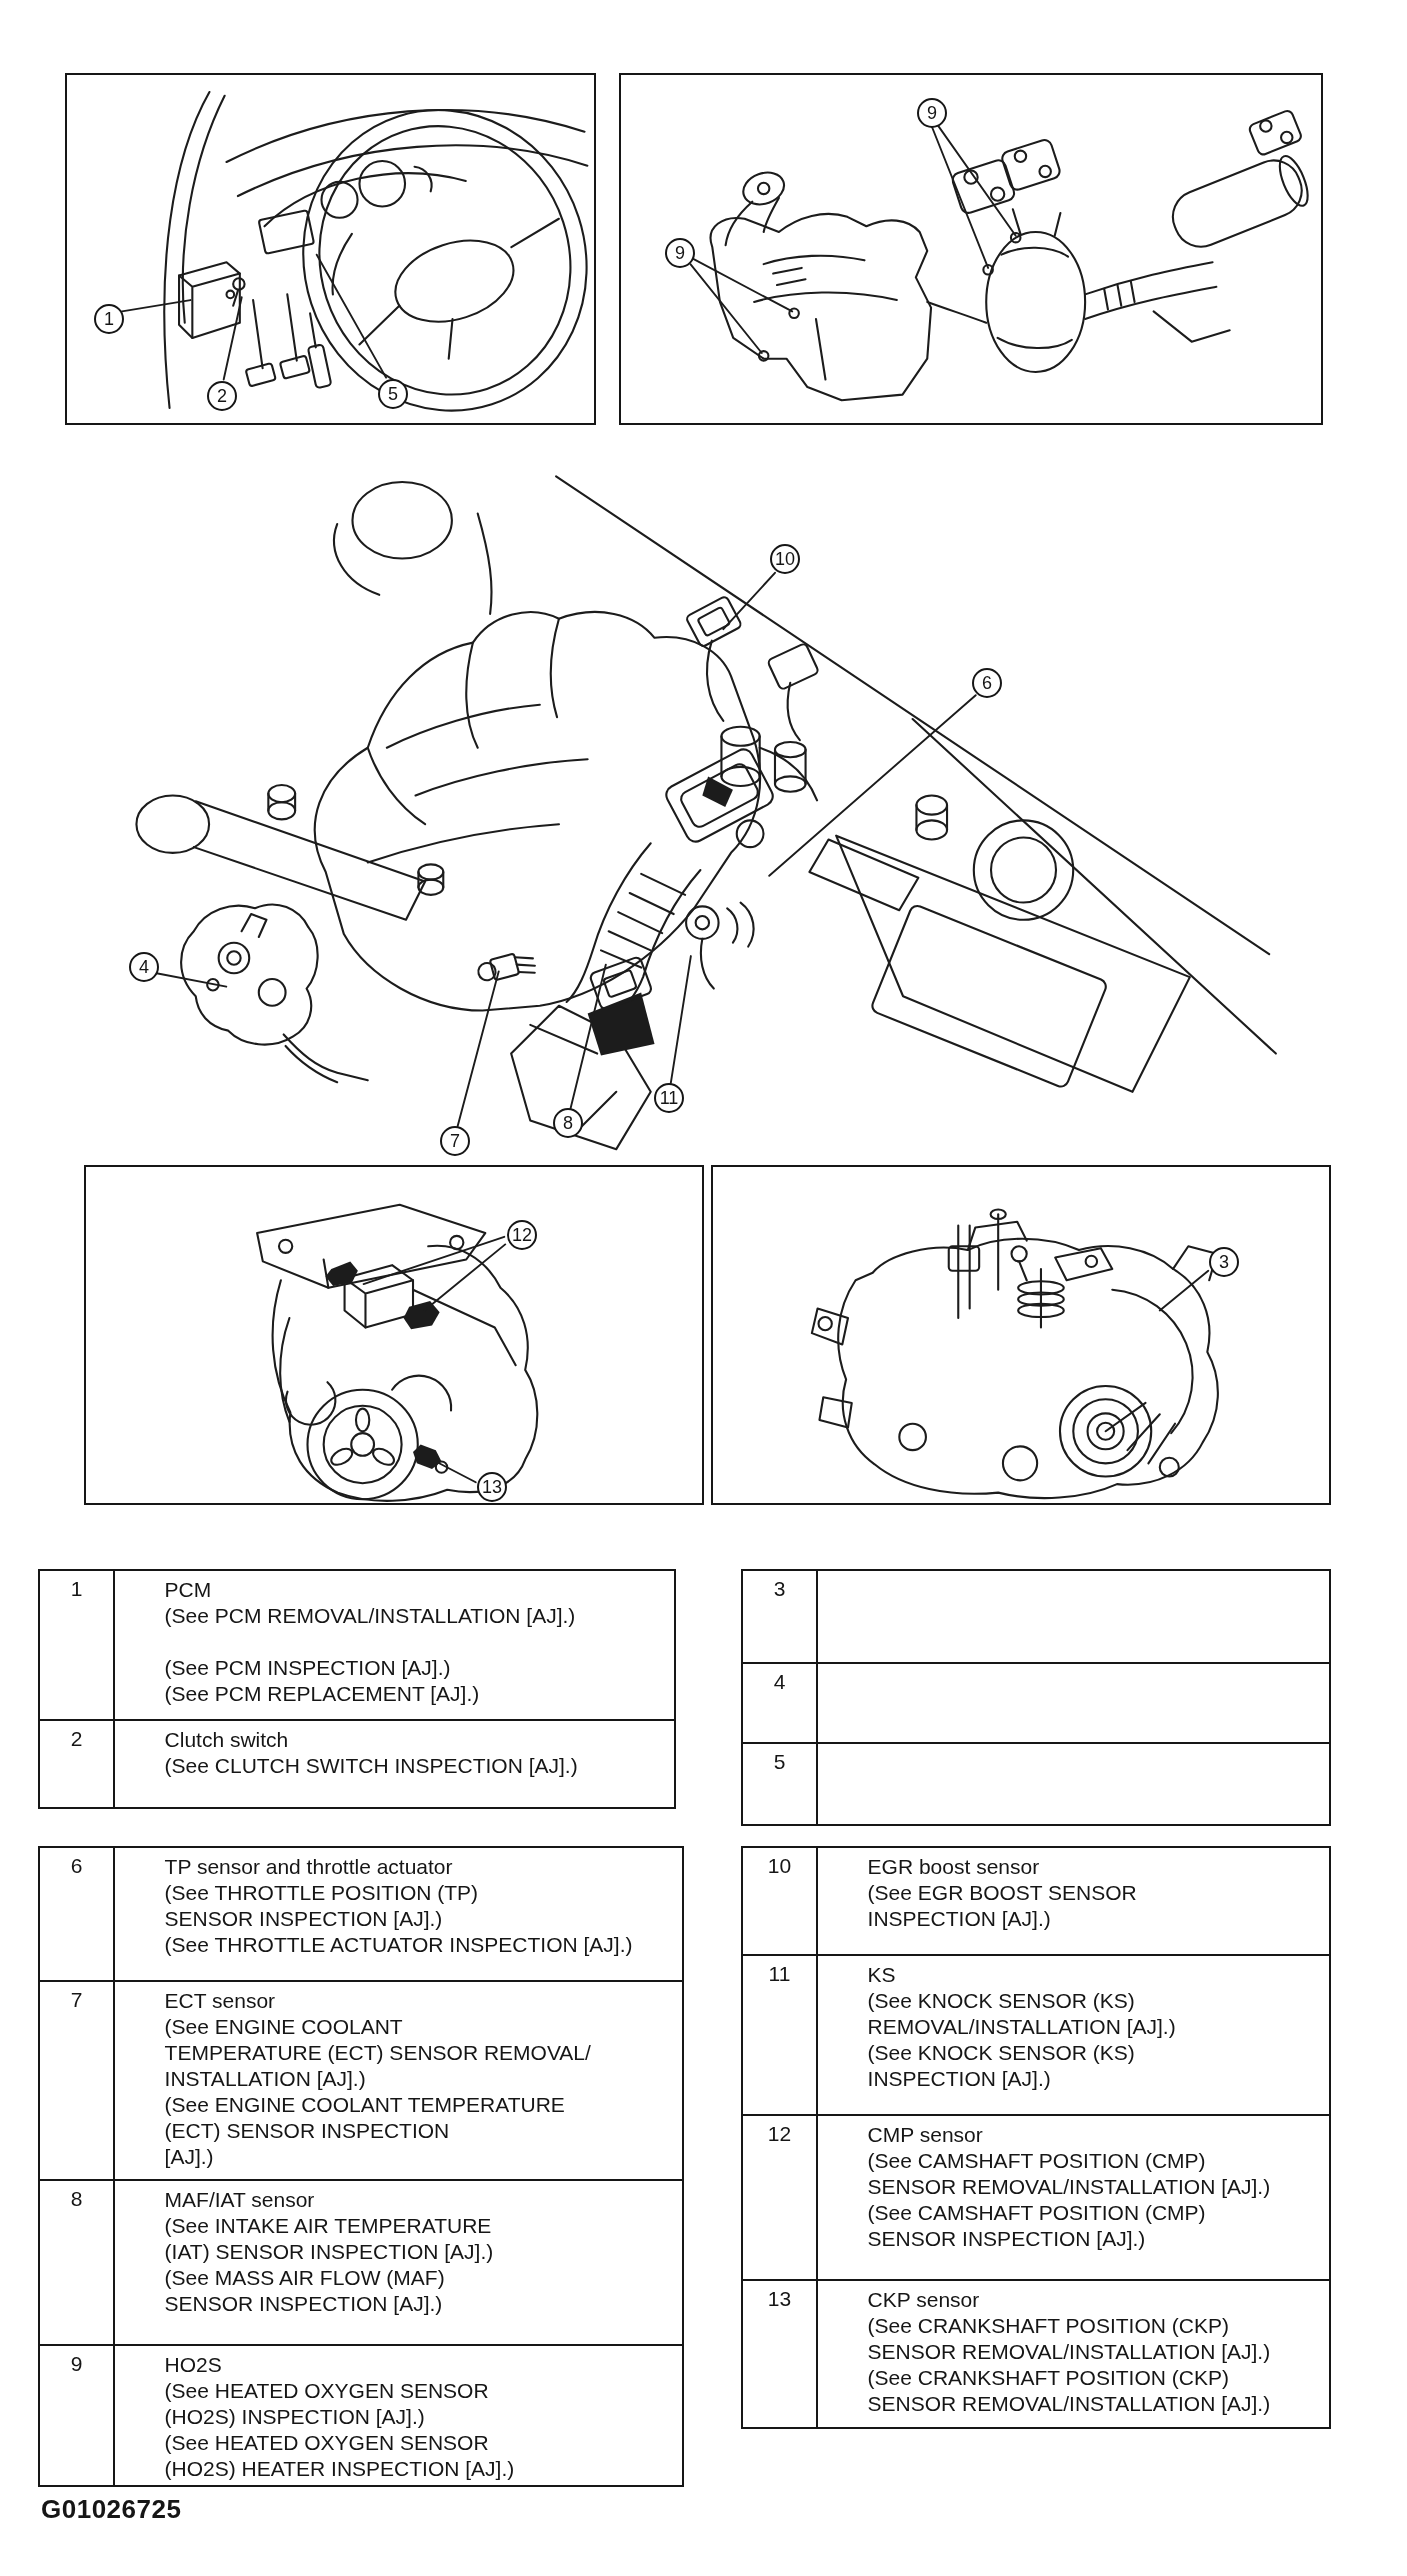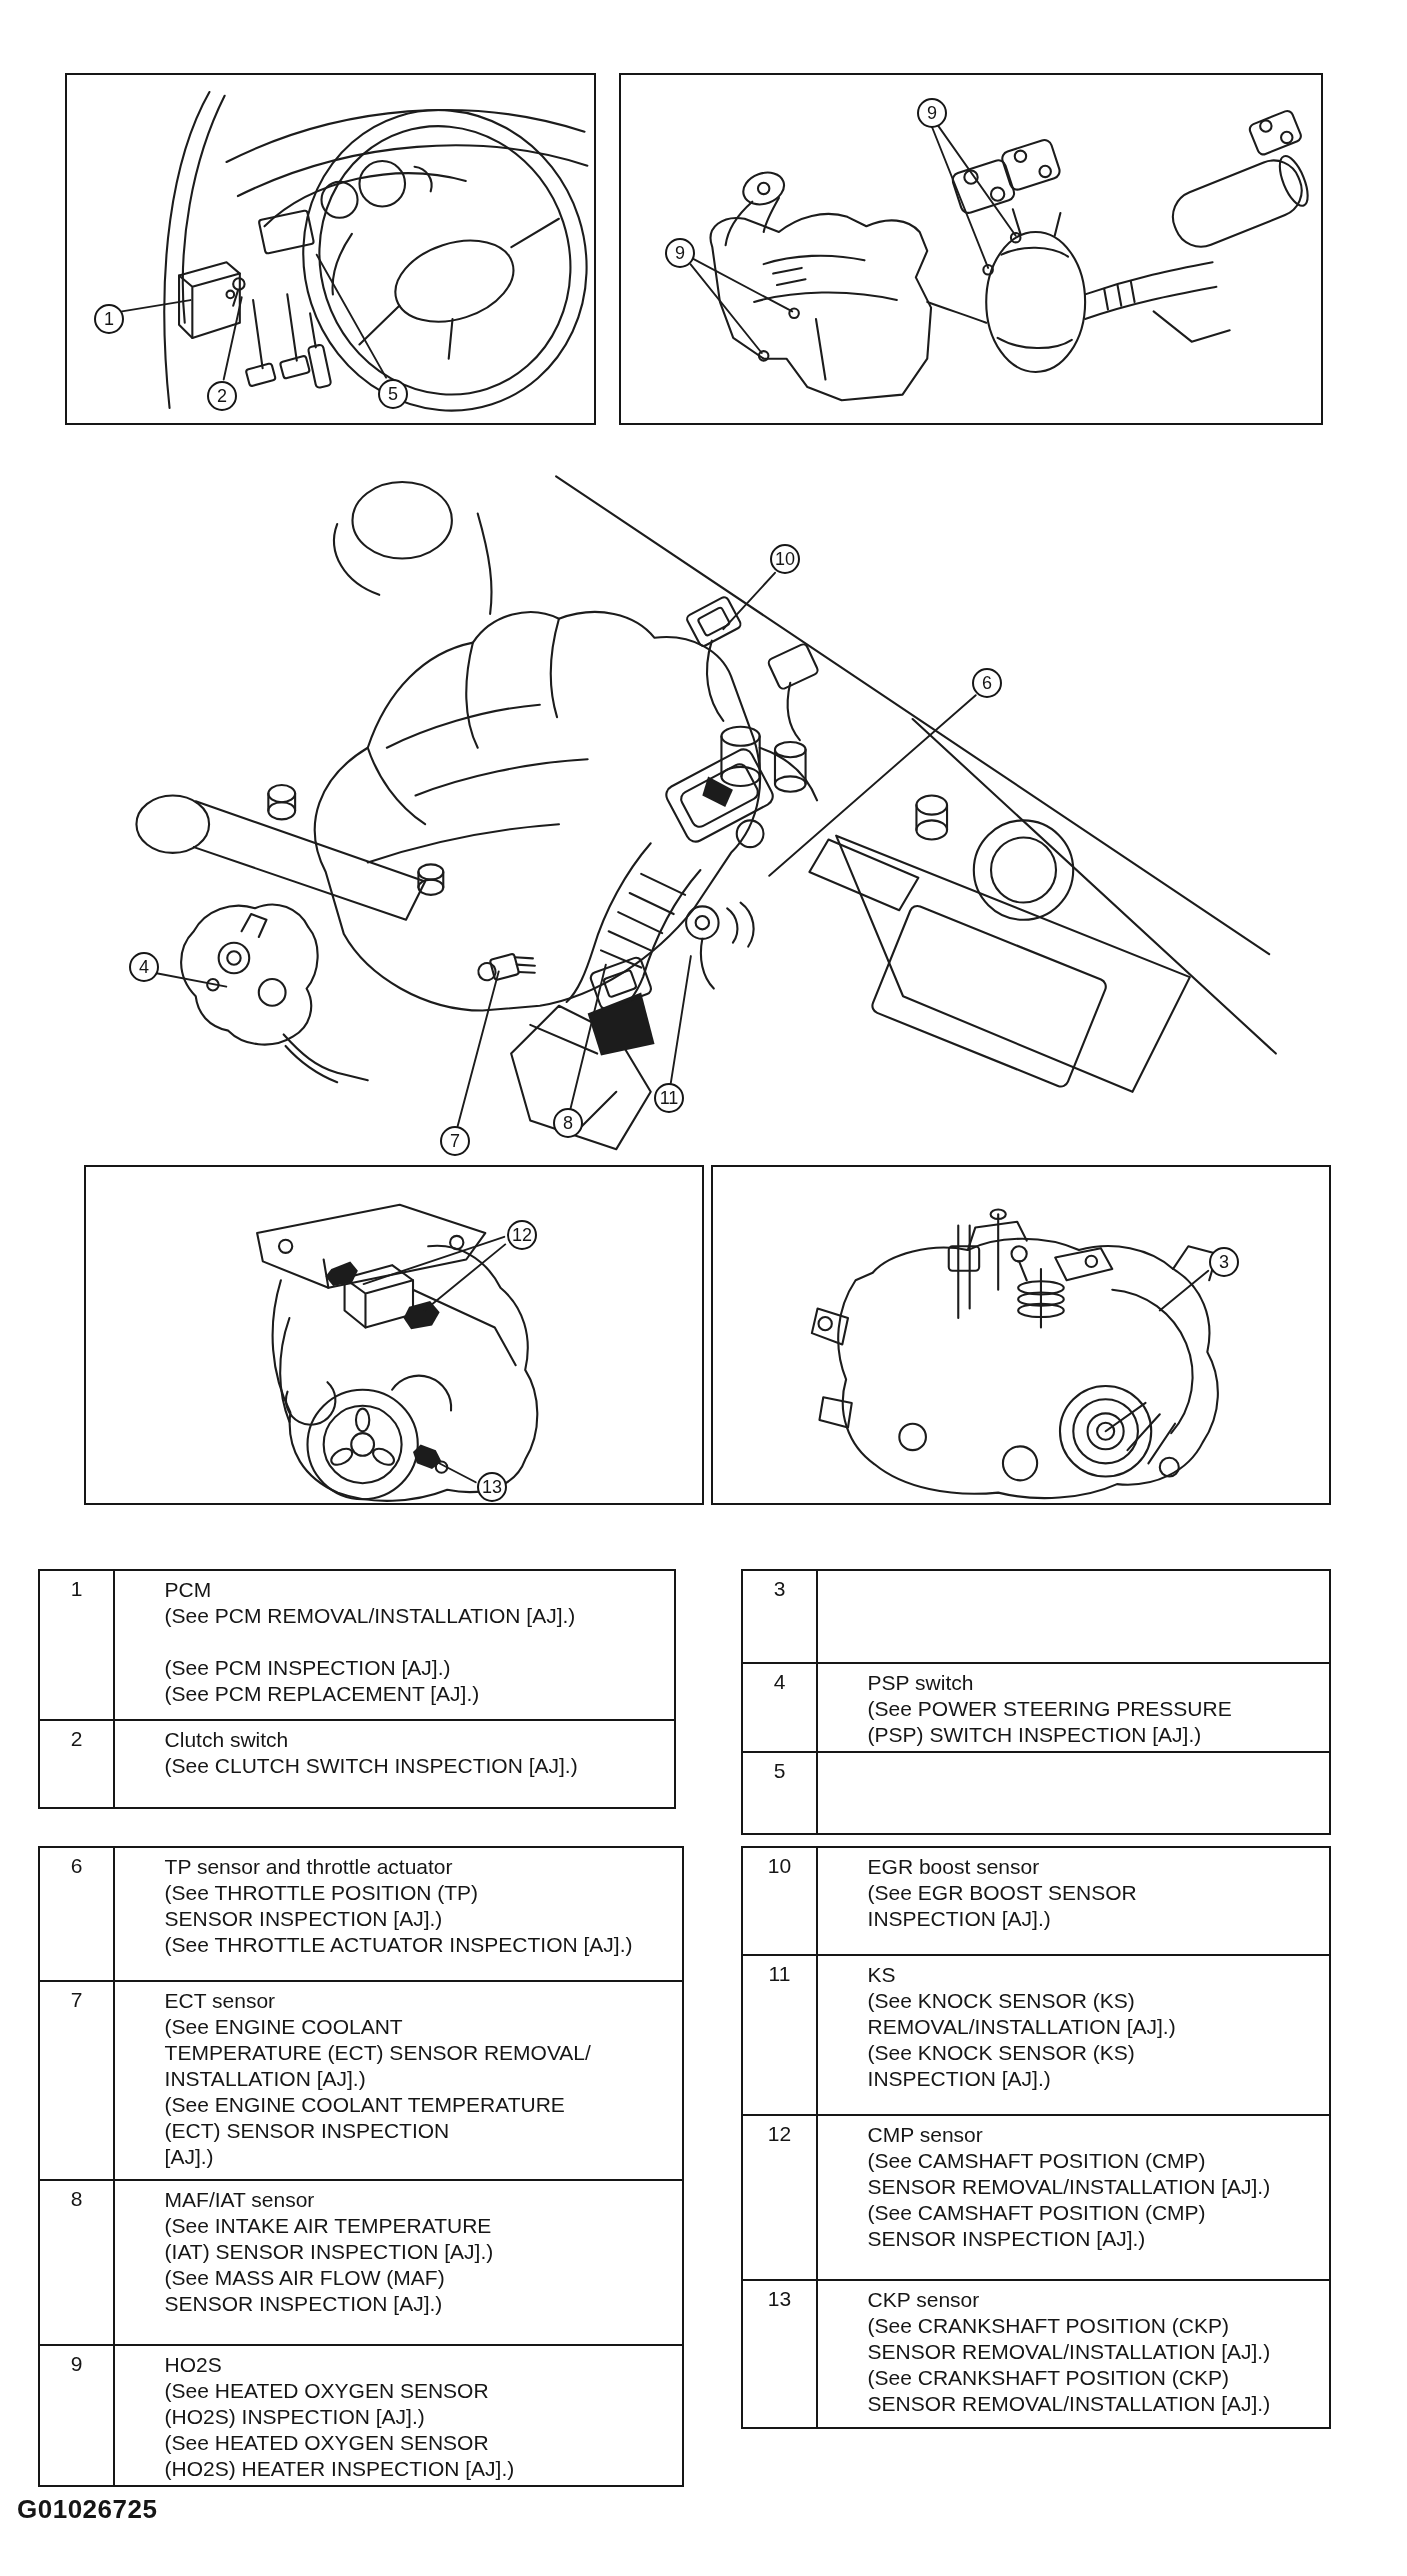--- a/index.html
+++ b/index.html
@@ -52,21 +52,21 @@
   .ttext{
     flex:1;
     padding:5.7px 7.6px 3.8px 9.6px;
     font-size:21px;
     line-height:26px;
     white-space:pre-line;
     margin-left:40px;
   }
   .figure-code{
     position:absolute;
-    left:17px;top:2494px;
+    left:41px;top:2494px;
     font-size:26px;font-weight:bold;letter-spacing:0.5px;
   }
 </style>
 </head>
 <body>
 
 <div class="page">
 
   <div class="panel" style="left:65px;top:73px;width:531px;height:352px;">
     <svg class="sk" viewBox="0 0 555 368" preserveAspectRatio="none">
@@ -358,23 +358,20 @@
 (See CLUTCH SWITCH INSPECTION [AJ].)</div>
     </div>
   </div>
 
   <div class="vtable" style="left:741px;top:1569px;width:590px;">
     <div class="trow" style="min-height:91px;">
       <div class="tnum">3</div>
     </div>
     <div class="trow" style="min-height:78px;">
       <div class="tnum">4</div>
-      <div class="ttext">PSP switch
-(See POWER STEERING PRESSURE
-(PSP) SWITCH INSPECTION [AJ].)</div>
     </div>
     <div class="trow" style="min-height:80px;">
       <div class="tnum">5</div>
     </div>
   </div>
 
   <div class="vtable" style="left:38px;top:1846px;width:646px;">
     <div class="trow" style="min-height:132px;">
       <div class="tnum">6</div>
       <div class="ttext">TP sensor and throttle actuator

